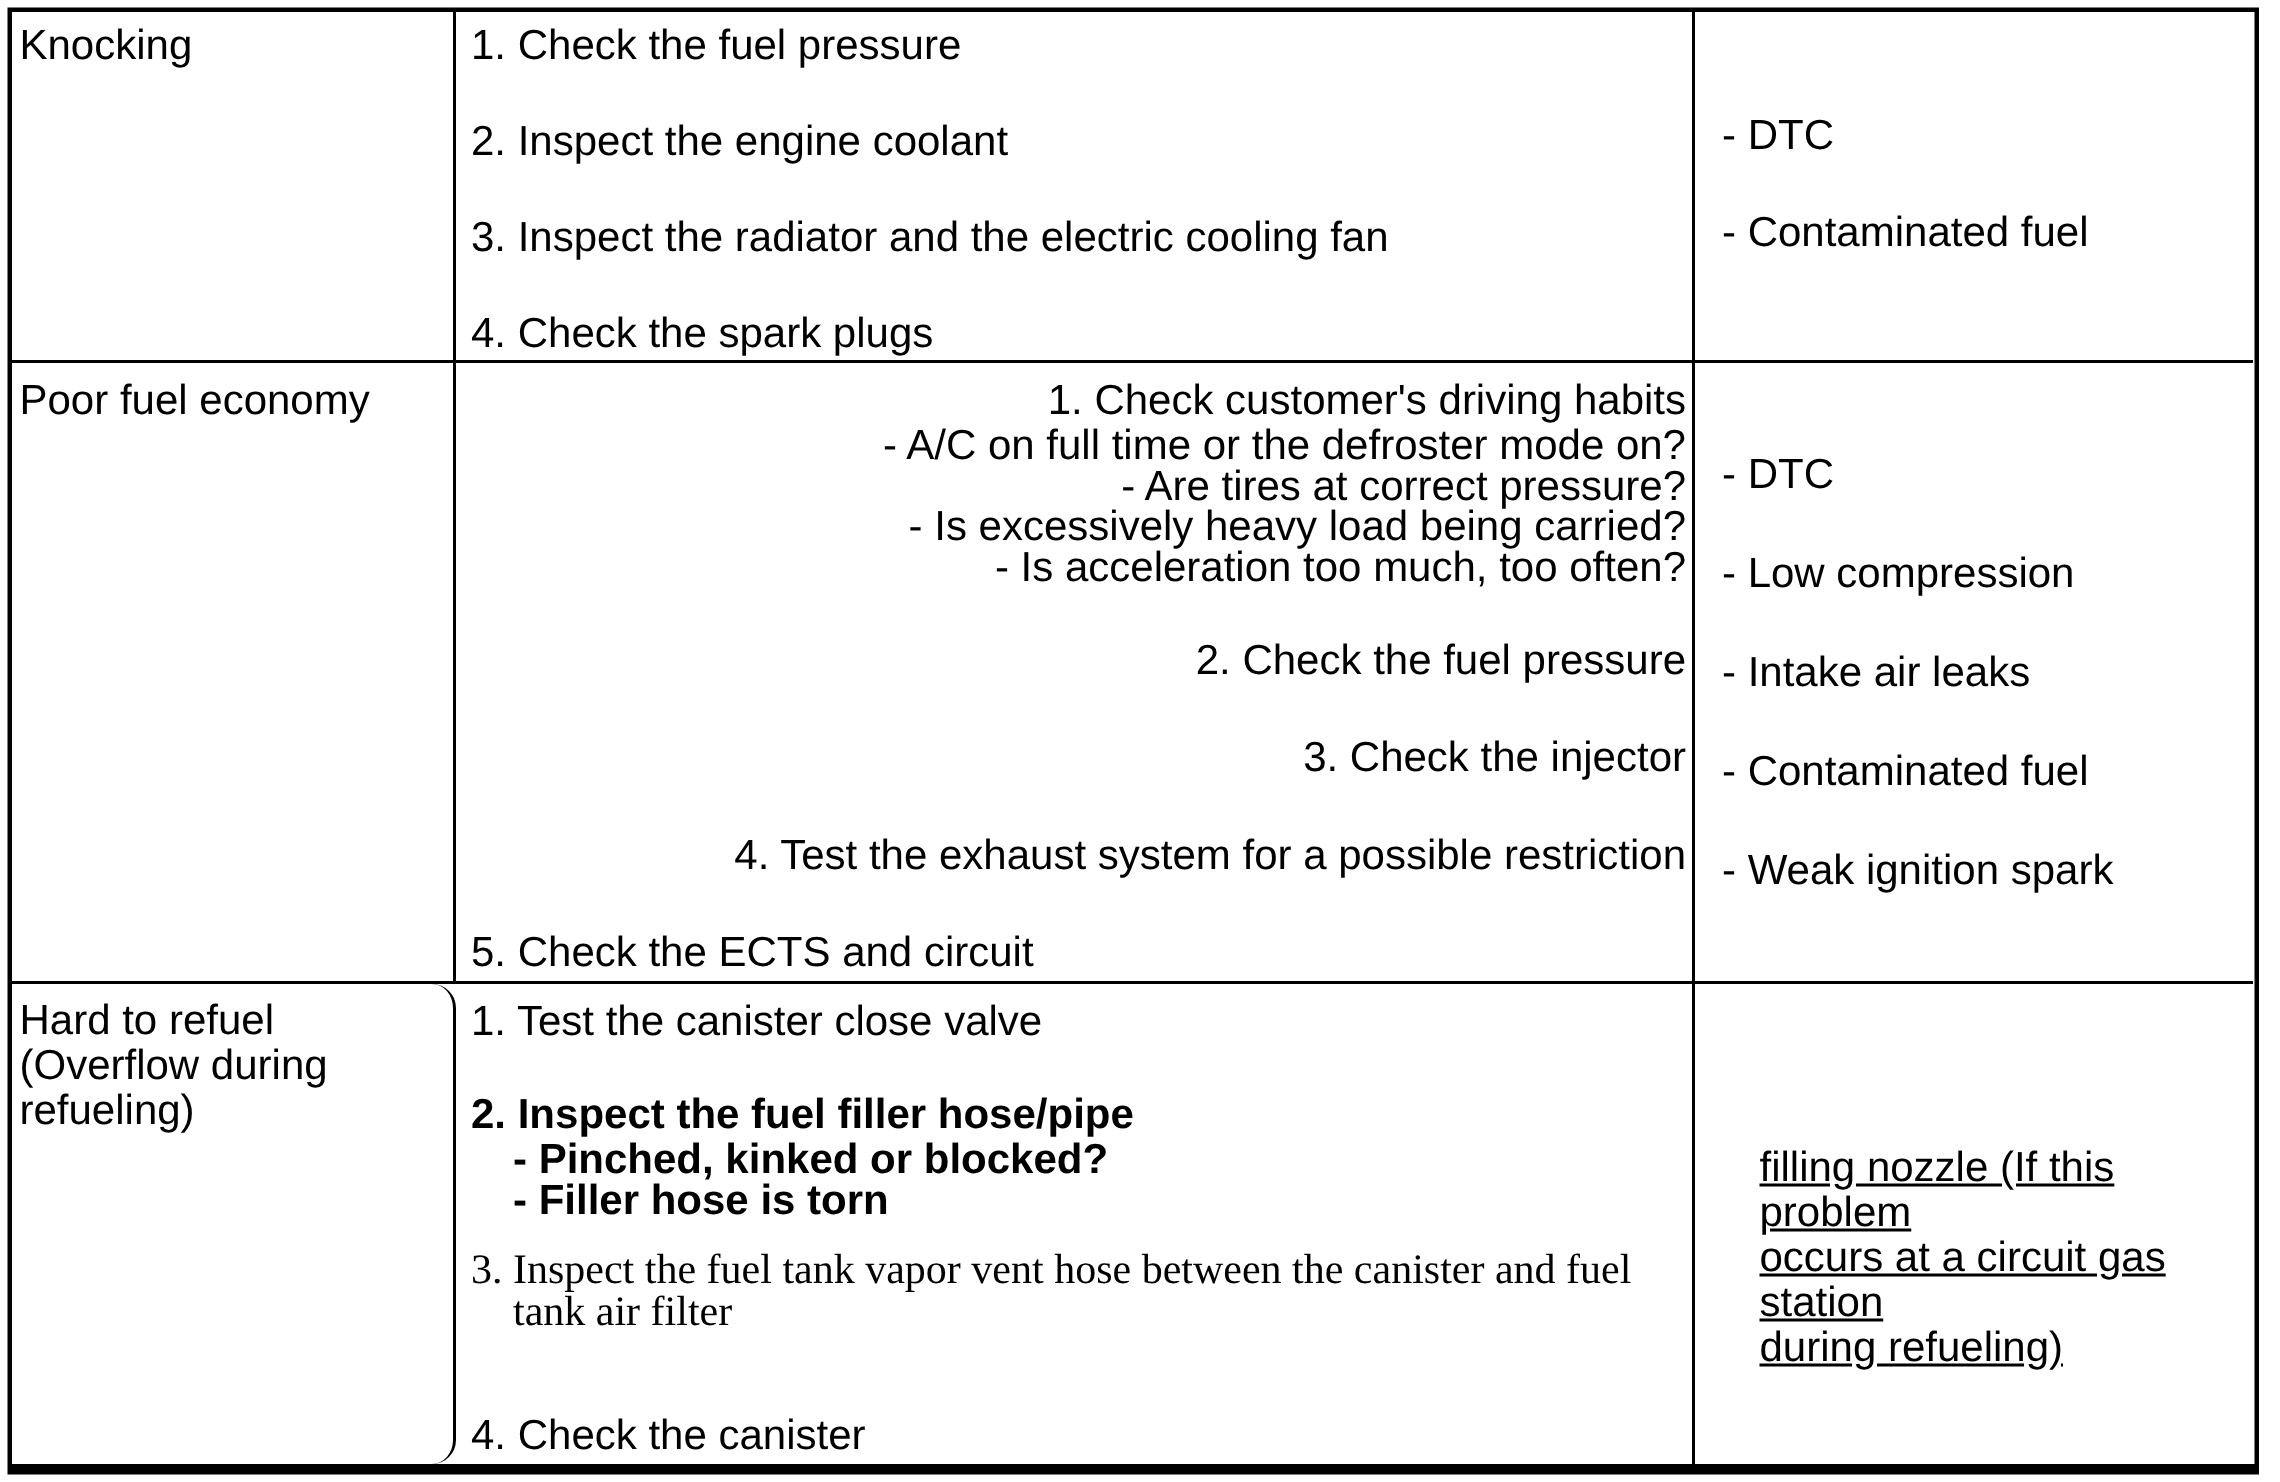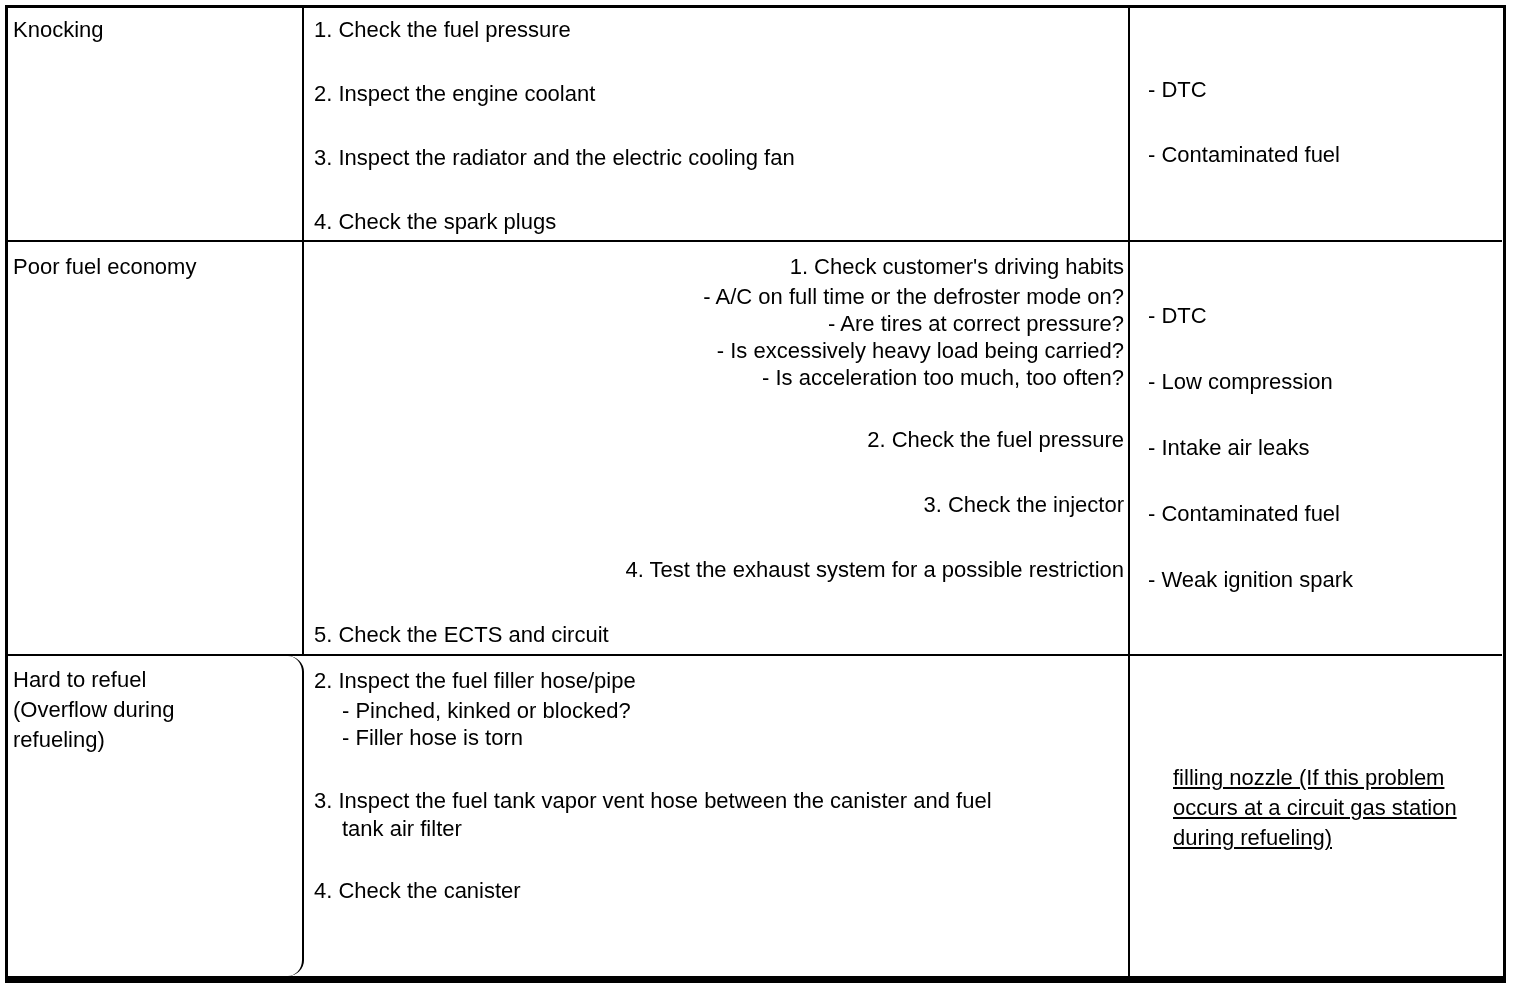--- a/index.html
+++ b/index.html
@@ -10,21 +10,21 @@
     height: 988px;
     overflow: hidden;
   }
   .page {
     position: relative;
     width: 1520px;
     height: 988px;
     background: #ffffff;
     font-family: "Liberation Sans", "DejaVu Sans", sans-serif;
     color: #000000;
-    font-size: 22px;
+    font-size: 28px;
     font-weight: 400;
   }
   .diag-table {
     position: absolute;
     left: 5px;
     top: 5px;
     width: 1495px;
     border: 3px solid #000000;
     border-bottom-width: 7px;
     display: grid;
@@ -44,22 +44,22 @@
   .col-causes  { padding-left: 18px; }
   .pt9   { padding-top: 9px; }
   .pt66  { padding-top: 66px; }
   .pt58  { padding-top: 58px; }
   .pt107 { padding-top: 107px; }
   .lh30 { line-height: 30px; border-radius: 16px; }
   .step { margin-bottom: 32px; }
   .step:last-child { margin-bottom: 0; }
   .mb30 { margin-bottom: 30px; }
   .mb33 { margin-bottom: 33px; text-align: right; }
-  .mb36 { margin-bottom: 36px; }
-  .mb38 { margin-bottom: 32px; }
+  .mb36 { margin-bottom: 20px; font-weight: bold; }
+  .mb38 { margin-bottom: 52px; font-family: Liberation Serif, serif; }
   .step-line { line-height: 32px; }
   .lh28 .step-line { line-height: 28px; }
   .cont { padding-left: 28px; }
   .sub  { padding-left: 28px; line-height: 27px; }
   .cause { margin-bottom: 33px; }
   .cause-r2 { margin-bottom: 34px; }
   .cause:last-child, .cause-r2:last-child { margin-bottom: 0; }
   .cause-line { line-height: 32px; }
   .lh30c .cause-line { line-height: 30px; }
   .cont-c { padding-left: 25px; text-decoration: underline; }
@@ -144,20 +144,23 @@
 
     <div class="t-row">
       <div class="cell col-symptom br pt9 lh30">
         <div>
           <div>Hard to refuel</div>
           <div>(Overflow during</div>
           <div>refueling)</div>
         </div>
       </div>
       <div class="cell col-steps br pt9">
+        <div class="step mb30">
+          <div class="step-line">1. Test the canister close valve</div>
+        </div>
         <div class="step mb36">
           <div class="step-line">2. Inspect the fuel filler hose/pipe</div>
           <div class="sub">- Pinched, kinked or blocked?</div>
           <div class="sub">- Filler hose is torn</div>
         </div>
         <div class="step mb38 lh28">
           <div class="step-line">3. Inspect the fuel tank vapor vent hose between the canister and fuel</div>
           <div class="step-line cont">tank air filter</div>
         </div>
         <div class="step">

